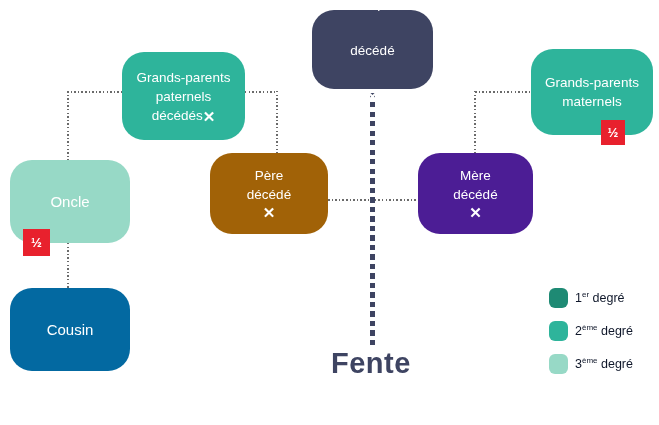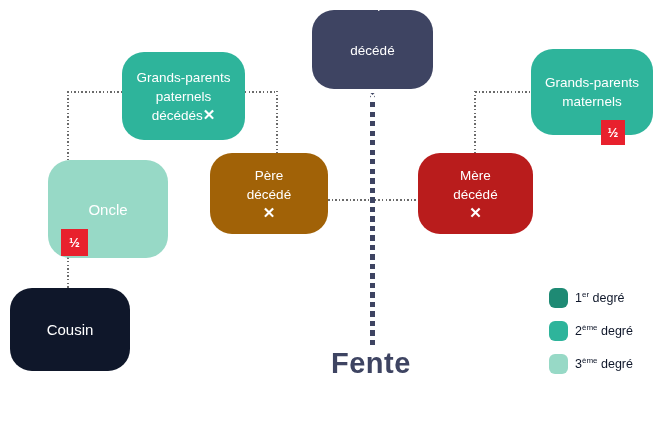--- a/index.html
+++ b/index.html
@@ -8,42 +8,42 @@
     background:#ffffff;
     font-family:"Liberation Sans",sans-serif;
   }
   .node{
     position:absolute;border-radius:22px;color:#fff;
     display:flex;flex-direction:column;align-items:center;justify-content:center;
     text-align:center;font-size:13.5px;line-height:19px;
   }
   .node.big{font-size:15px;}
   .mark{font-size:15px;font-weight:700;line-height:17px;}
-  .line-row{display:flex;align-items:flex-start;justify-content:center;}
+  .line-row{display:flex;align-items:flex-end;justify-content:center;}
   .badge{
     position:absolute;width:27px;height:27px;
     display:flex;align-items:center;justify-content:center;
     color:#fff;font-size:13px;font-weight:700;
   }
   .badge.small{width:24px;height:25px;}
   .hline{position:absolute;height:1.5px;
     background:repeating-linear-gradient(to right,#6a6a6a 0 1.5px,transparent 1.5px 3.6px);}
   .vline{position:absolute;width:1.5px;
     background:repeating-linear-gradient(to bottom,#6a6a6a 0 1.5px,transparent 1.5px 3.6px);}
   .center-line{position:absolute;width:5px;
     background:repeating-linear-gradient(to bottom,#3e4462 0 5px,transparent 5px 9.5px);}
   .fente{position:absolute;font-size:29px;font-weight:700;color:#3e4462;letter-spacing:0.5px;}
 
   
   #node-dupont{left:312px;top:10px;width:121px;height:79px;gap:28px;}
   #node-paternels{left:122px;top:52px;width:123px;height:88px;}
   #node-maternels{left:531px;top:49px;width:122px;height:86px;}
   #node-pere{left:210px;top:153px;width:118px;height:81px;}
   #node-mere{left:418px;top:153px;width:115px;height:81px;}
-  #node-oncle{left:10px;top:160px;width:120px;height:98px;margin-left:38px;}
+  #node-oncle{left:10px;top:160px;width:120px;height:83px;}
   #node-cousin{left:10px;top:288px;width:120px;height:83px;}
   #badge-oncle{left:13px;top:69px;}
   #badge-maternels{right:28px;top:71px;}
 
   
   #hline-paternels-left{left:67px;top:91px;width:55px;}
   #vline-oncle-top{left:67px;top:91px;height:69px;}
   #vline-oncle-cousin{left:67px;top:243px;height:45px;}
   #hline-paternels-right{left:245px;top:91px;width:32px;}
   #vline-pere-top{left:276px;top:91px;height:62px;}
@@ -93,32 +93,32 @@
   <span>maternels</span>
   <span class="badge small" id="badge-maternels" style="background-color: rgb(232, 33, 45);">½</span>
 </div>
 
 <div class="node" id="node-pere" style="background-color: #a16207;">
   <span>Père</span>
   <span>décédé</span>
   <span class="mark">✕</span>
 </div>
 
-<div class="node" id="node-mere" style="background-color: #b91c1c;">
+<div class="node" id="node-mere" style="background-color: #4c1d95;">
   <span>Mère</span>
   <span>décédé</span>
   <span class="mark">✕</span>
 </div>
 
 <div class="node big" id="node-oncle" style="background-color: rgb(151, 217, 198);">
   <span>Oncle</span>
   <span class="badge" id="badge-oncle" style="background-color: rgb(232, 33, 45);">½</span>
 </div>
 
-<div class="node big" id="node-cousin" style="background-color: #0f172a;">
+<div class="node big" id="node-cousin" style="background-color: #0369a1;">
   <span>Cousin</span>
 </div>
 
 <div class="fente" id="fente-label">Fente</div>
 
 <div class="legend">
   <div class="legend-item">
     <span class="swatch" style="background-color: rgb(30, 138, 116);"></span>
     <span class="legend-label"><span>1</span><sup>er</sup><span> degré</span></span>
   </div>

